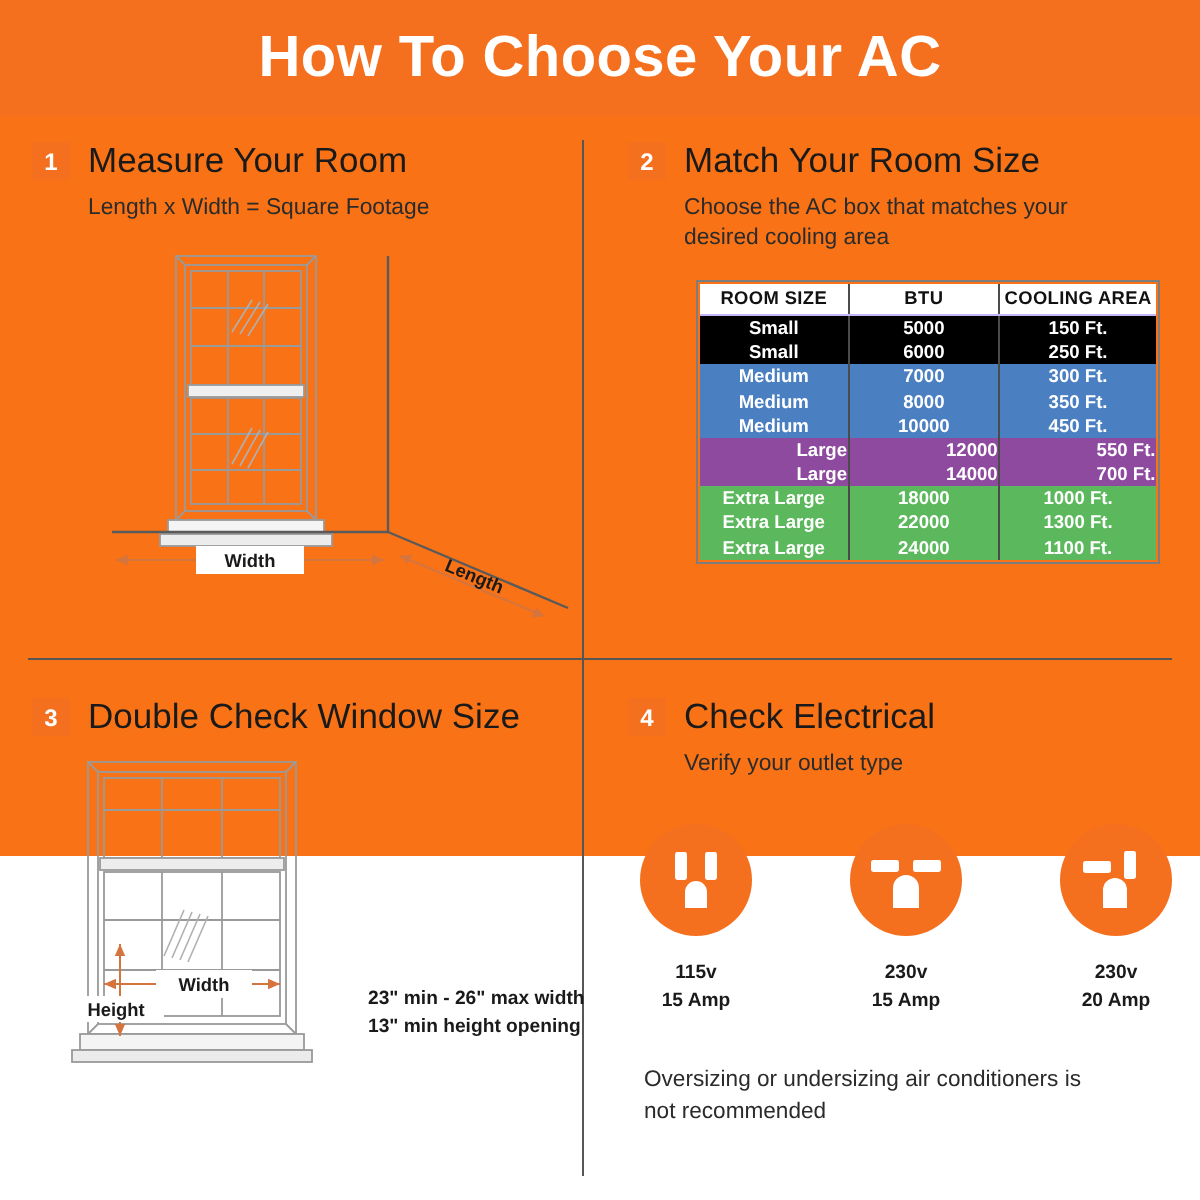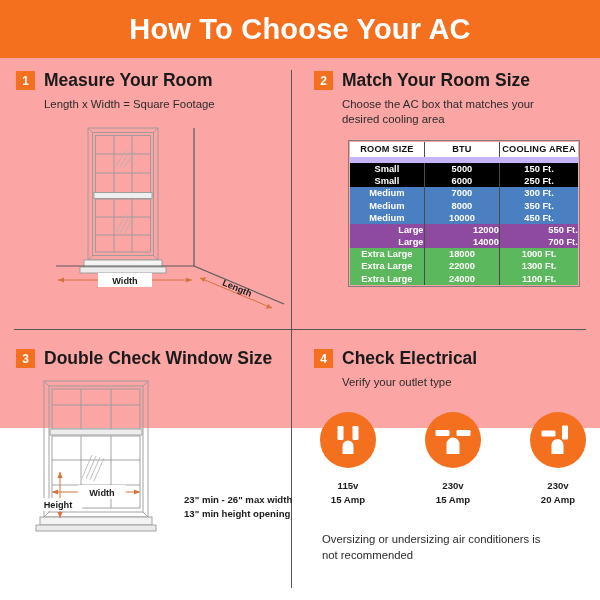--- a/index.html
+++ b/index.html
@@ -2,21 +2,21 @@
 <html><head>
 <meta charset="utf-8">
 <style>
   * { box-sizing: border-box; margin: 0; padding: 0; }
   html, body {
     width: 600px; height: 600px;
     background: #ffffff;
     font-family: "Liberation Sans", sans-serif;
     overflow: hidden;
   }
-  #page { position: relative; width: 600px; height: 428px; background:#fca5a5; }
+  #page { position: relative; width: 600px; height: 428px; background:#f97316; }
 
   
   .header {
     height: 58px;
     background: #f4701f;
     display: flex; align-items: center; justify-content: center;
   }
   .header-title {
     color: #ffffff;
     font-size: 29px;
@@ -46,41 +46,41 @@
   
   .step-head { display: flex; align-items: center; gap: 9px; margin-bottom: 6px; }
   .step-num {
     width: 19px; height: 19px;
     background: #f4701f;
     color: #fff;
     font-size: 12px; font-weight: bold;
     display: flex; align-items: center; justify-content: center;
     flex: 0 0 auto;
   }
-  .step-title { font-size: 17.5px; font-weight: bold; color: #1a1a1a; }
+  .step-title { font-size: 17.5px; font-weight: normal; color: #1a1a1a; }
   .step-sub {
     font-size: 11.4px; color: #2b2b2b;
     line-height: 1.32;
     margin-left: 28px;
   }
 
   
   .q1-art { position: relative; width: 100%; height: 196px; margin-top: 2px; }
 
   
   .btu-wrap { margin: 13px 0 0 34px; width: 232px; border: 1px solid #7d7d7d; padding:1px;}
   table.btu { border-collapse: collapse; width: 100%; font-size: 9.3px; }
   table.btu th, table.btu td {
     text-align: center; padding: 1.1px 0; font-weight: bold;
     border-right: 1px solid #4b4b4b;
   }
   table.btu th:last-child, table.btu td:last-child { border-right: none; }
   table.btu thead th {
     color: #111; font-size: 9.2px; background:#fff;
-    border-bottom: 6px solid #c4b5fd; padding: 2.4px 0; letter-spacing:.2px;
+    border-bottom: 1px solid #c4b5fd; padding: 2.4px 0; letter-spacing:.2px;
   }
   tr.band-small td { background: #000000; color: #ffffff; }
   tr.band-medium td { background: #4a7fc1; color: #ffffff; }
   tr.band-large td { background: #8e4a9e; color: #ffffff; padding-left: 48px; }
   tr.band-xlarge td { background: #5cb85c; color: #ffffff; margin-left: 36px; }
 
   
   .q3-art { position: relative; width: 100%; height: 186px; margin-top: 4px; }
   .q3-note {
     position: absolute; left: 168px; top: 118px;

